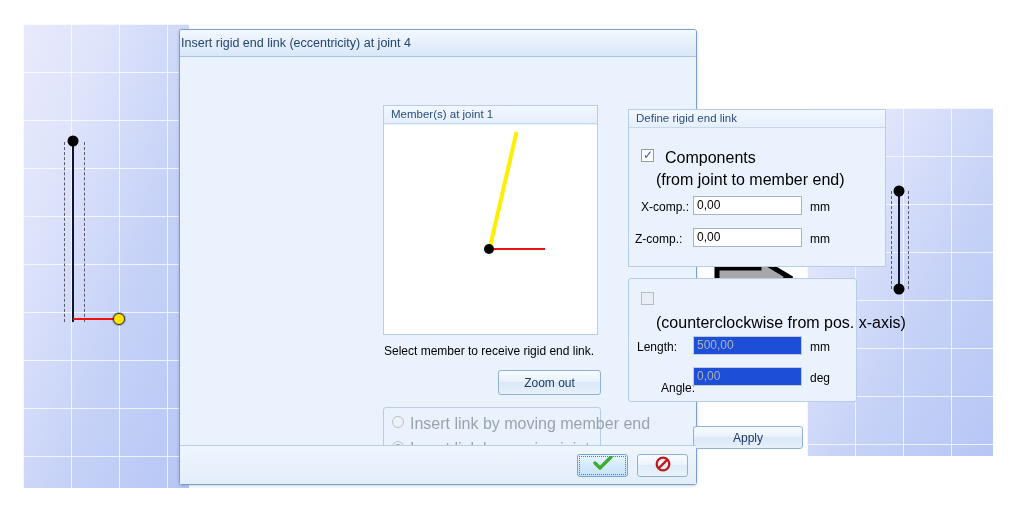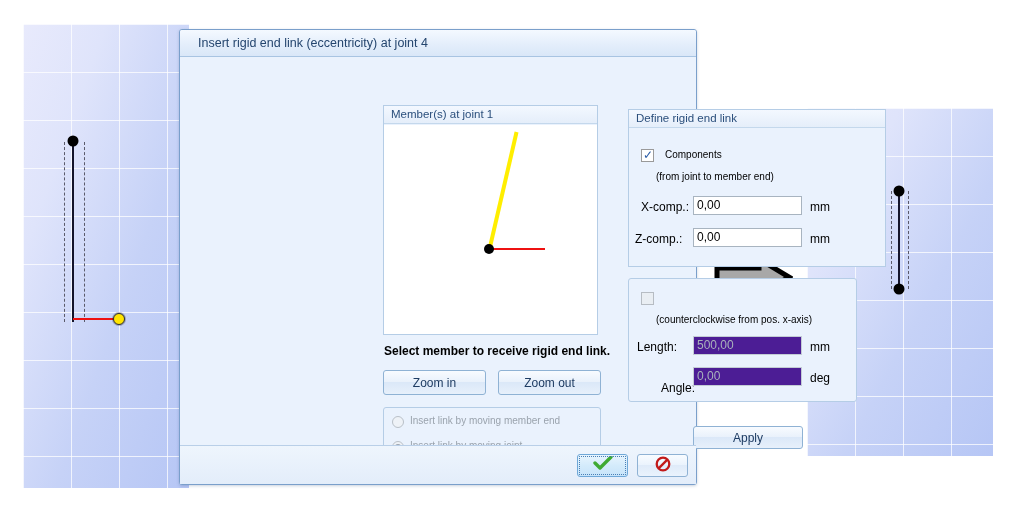--- a/index.html
+++ b/index.html
@@ -88,21 +88,21 @@
     box-shadow: 0 1px 3px rgba(40,70,120,0.25);
     box-sizing: border-box;
   }
   #dialog-titlebar {
     height: 27px;
     background: linear-gradient(to bottom, #f4f9ff 0%, #e4eefb 55%, #d9e7f8 100%);
     border-bottom: 1px solid #a8c4e2;
     border-radius: 2px 2px 0 0;
     display: flex;
     align-items: center;
-    padding-left: 18px;
+    padding-left: 1px;
     box-sizing: border-box;
   }
   #dialog-title {
     font-size: 12.5px;
     color: #24456e;
   }
   #dialog-body {
     position: absolute;
     left: 0; top: 27px; right: 0; bottom: 39px;
     background: #eaf2fd;
@@ -178,21 +178,21 @@
     transform: translate(-50%, -50%);
   }
 
   
   .static-text {
     position: absolute;
     font-size: 12px;
     color: #000;
     white-space: nowrap;
   }
-  #select-member-hint { left: 204px; top: 314px; font-weight: bold; }
+  #select-member-hint { left: 204px; top: 314px; }
 
   
   .btn {
     position: absolute;
     background: linear-gradient(to bottom, #f8fbff 0%, #e9f1fb 48%, #dbe8f8 50%, #e7f0fb 100%);
     border: 1px solid #8fb2d4;
     border-radius: 3px;
     color: #1e3c63;
     font-size: 12px;
     font-family: "Liberation Sans", sans-serif;
@@ -251,41 +251,41 @@
     box-sizing: border-box;
   }
   .rad .dot {
     position: absolute;
     left: 2px; top: 2px;
     width: 6px; height: 6px;
     border-radius: 50%;
     background: #9aa3ad;
   }
 
-  .cb-label { position: absolute; font-size: 10px; color: #000; white-space: nowrap; }
+  .cb-label { position: absolute; font-size: 16px; color: #000; white-space: nowrap; }
   .cb-label.muted { color: #9aa3ad; }
 
   
   .field-label { position: absolute; font-size: 12px; color: #000; white-space: nowrap; }
   .unit { position: absolute; font-size: 12px; color: #000; }
 
   .textbox {
     position: absolute;
     height: 19px;
     background: #ffffff;
     border: 1px solid #a8b4c0;
     box-sizing: border-box;
     font-size: 12px;
     font-family: "Liberation Sans", sans-serif;
     color: #000;
     padding: 0 3px;
     line-height: 17px;
   }
   .textbox.disabled {
-    background: #4c1d95;
+    background: #1d4ed8;
     color: #a9b2bb;
     border-color: #c3ccd5;
   }
 </style>
 </head>
 <body>
 
 <div class="canvas" id="canvas-left">
   <div class="grid"></div>
 
@@ -327,21 +327,20 @@
   </div>
 
   <div id="member-preview">
     <div id="pv-yellow"></div>
     <div id="pv-red"></div>
     <div id="pv-joint"></div>
   </div>
 
   <div class="static-text" id="select-member-hint">Select member to receive rigid end link.</div>
 
-  <div class="btn" id="btn-zoom-in">Zoom in</div>
   <div class="btn" id="btn-zoom-out">Zoom out</div>
 
   <div class="groupbox" id="gb-insertmode"></div>
   <div class="rad" style="left:212px; top:386px;"></div>
   <div class="cb-label muted" style="left:230px; top:385px;">Insert link by moving member end</div>
   <div class="rad" style="left:212px; top:411px;">
     <div class="dot"></div>
   </div>
   <div class="cb-label muted" style="left:230px; top:410px;">Insert link by moving joint</div>
 

